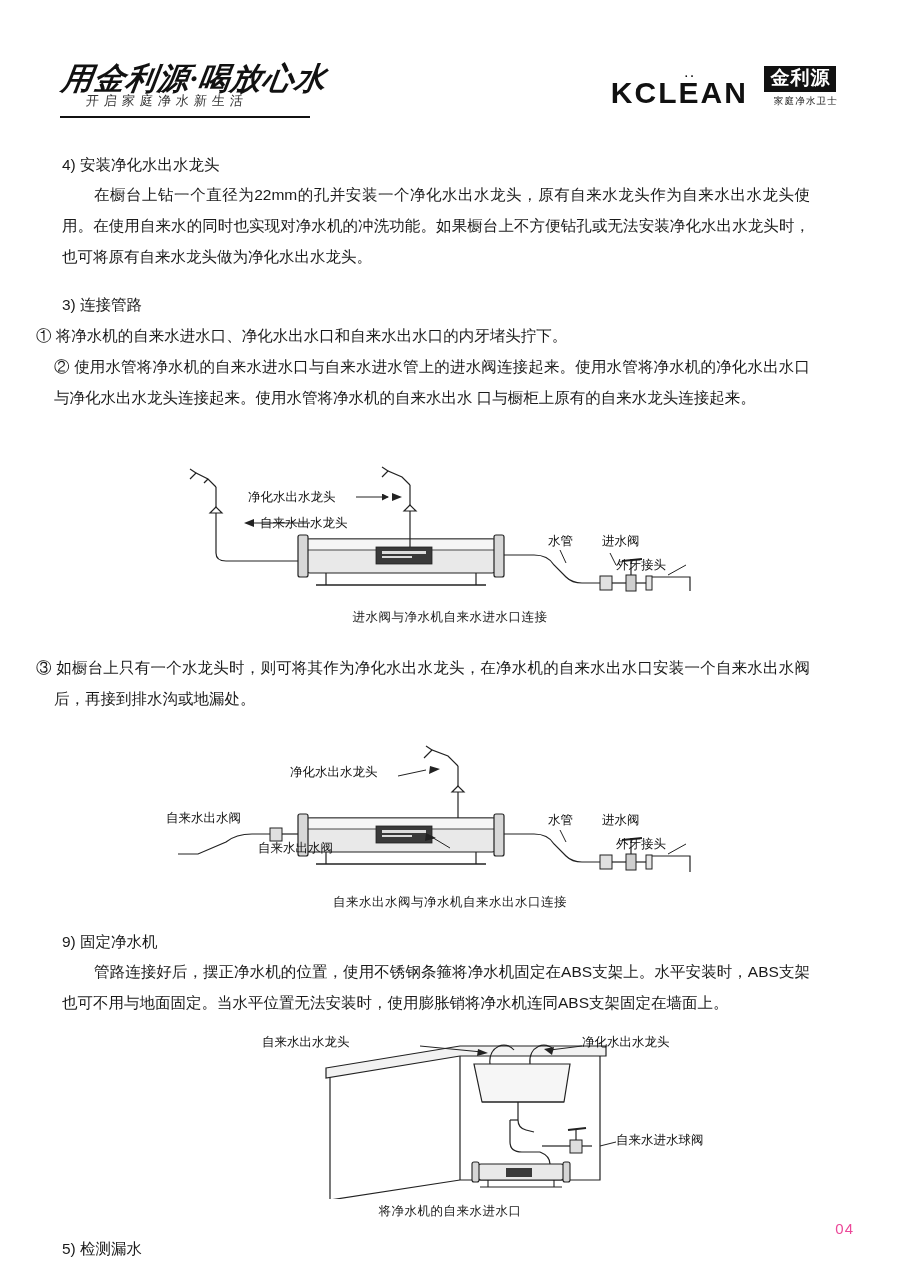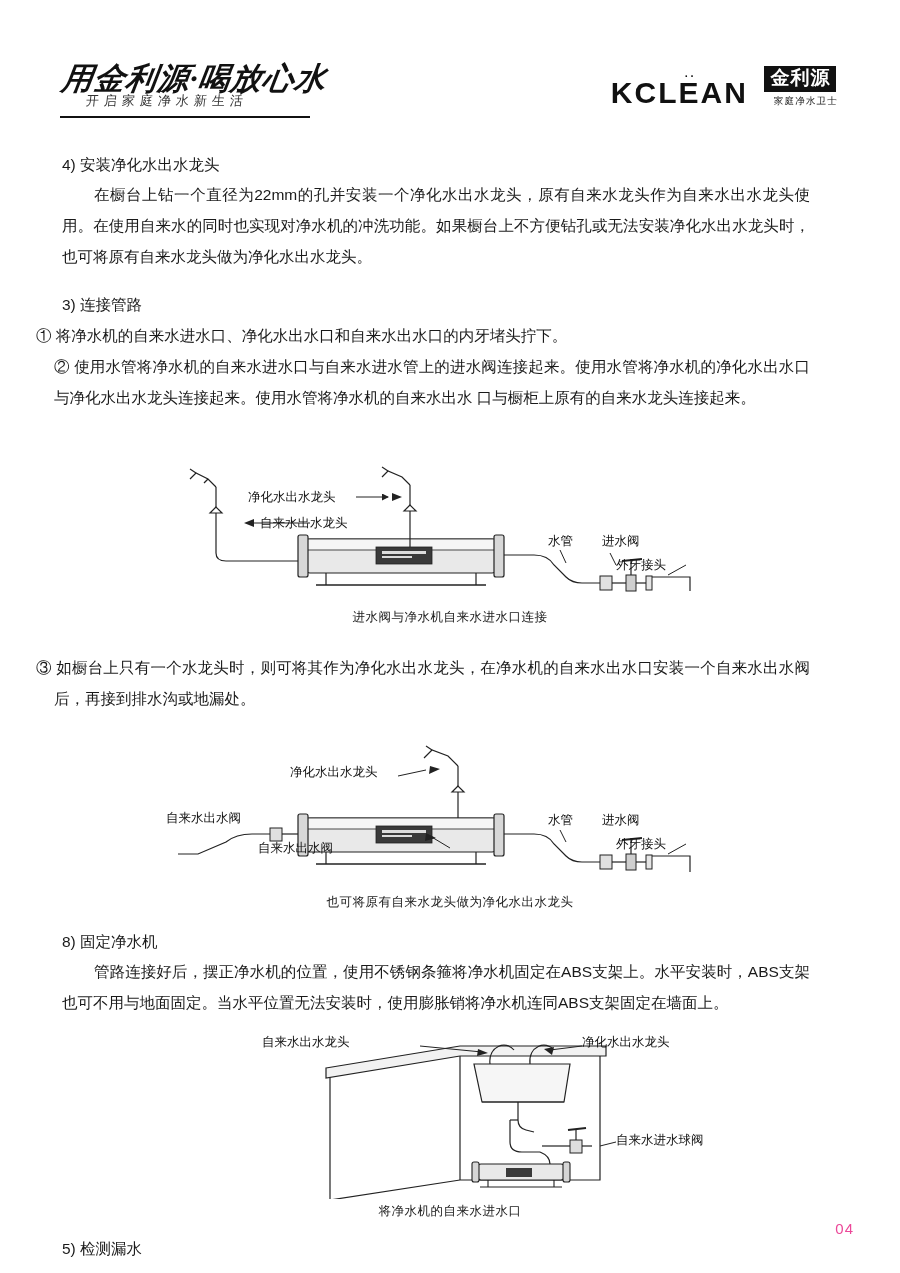--- a/index.html
+++ b/index.html
@@ -336,25 +336,25 @@
           <path d="M296 103 L306 108 L295 111 z"></path>
         </g>
       </svg>
       <div class="lbl" style="left:160px;top:34px;">净化水出水龙头</div>
       <div class="lbl" style="left:418px;top:82px;">水管</div>
       <div class="lbl" style="left:472px;top:82px;">进水阀</div>
       <div class="lbl" style="left:36px;top:80px;">自来水出水阀</div>
       <div class="lbl" style="left:128px;top:110px;">自来水出水阀</div>
       <div class="lbl" style="left:486px;top:106px;">外牙接头</div>
     </div>
-    <div class="fig-caption">也可将原有自来水龙头做为净化水出水龙头</div>
+    <div class="fig-caption">自来水出水阀与净水机自来水出水口连接</div>
   </div>
 
   <div class="sec" style="margin-top:16px;">
-    <div class="heading"> 8) 固定净水机</div>
+    <div class="heading"> 9) 固定净水机</div>
     <div class="para">管路连接好后，摆正净水机的位置，使用不锈钢条箍将净水机固定在ABS支架上。水平安装时，ABS支架也可不用与地面固定。当水平位置无法安装时，使用膨胀销将净水机连同ABS支架固定在墙面上。</div>
 
     <div class="fig" style="width:640px;height:175px;margin-top:6px;">
       <svg width="640" height="175" viewBox="0 0 640 175">
         <g fill="none" stroke="#222" stroke-width="1.2">
 
           <path d="M200 48 L330 28 L470 28 L470 156 L330 156 L200 176 L200 48 Z" fill="#fff"></path>
           <path d="M330 28 L330 156"></path>
           <path d="M200 48 L330 28"></path>
 

